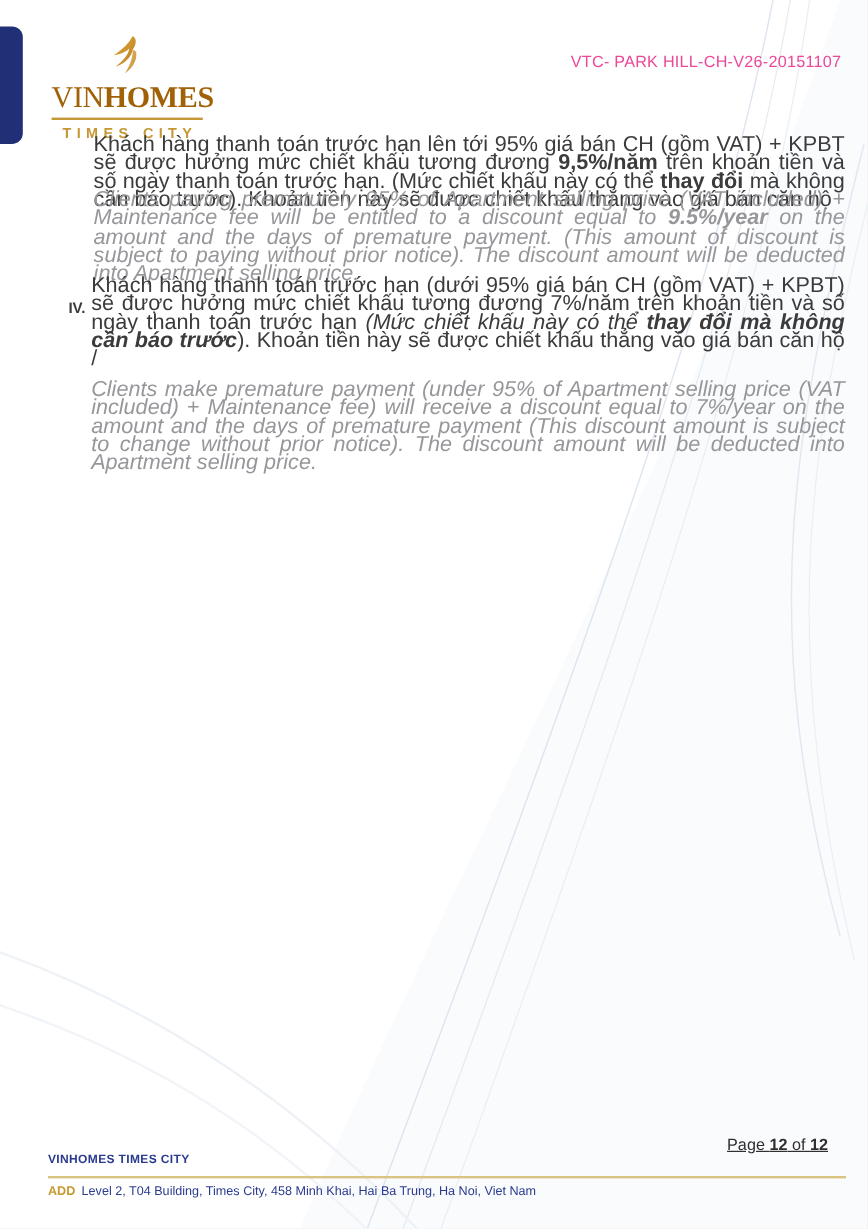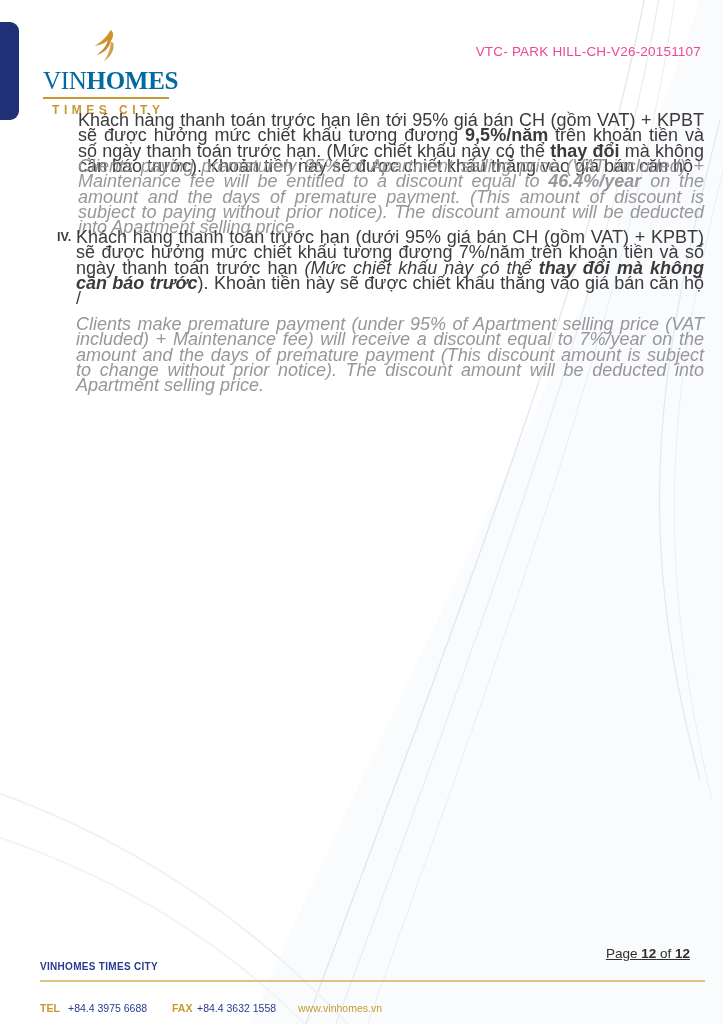--- a/index.html
+++ b/index.html
@@ -15,21 +15,21 @@
   .bg-swirl{position:absolute;left:0;top:0;width:723px;height:1024px;pointer-events:none;}
   
   .side-bar{
     position:absolute;left:-9px;top:22px;width:28px;height:98px;
     background:#203077;border-radius:9px;
   }
   .logo{position:absolute;left:43px;top:28px;width:126px;text-align:center;}
   .logo .bird{height:38px;margin-bottom:-2px;}
   .wordmark{
     font-family:"Liberation Serif", serif;
-    font-size:25px;color:#0369a1;line-height:26px;white-space:nowrap;
+    font-size:25px;color:#a16207;line-height:26px;white-space:nowrap;
     letter-spacing:-0.3px;
   }
   .wordmark .vin{font-weight:400;}
   .wordmark .homes{font-weight:700;}
   .logo-rule{height:2px;background:#c69735;margin-top:3px;}
   .logo-sub{
     margin-top:4px;font-size:12px;font-weight:700;color:#c69735;
     letter-spacing:4.5px;white-space:nowrap;text-indent:4.5px;
   }
   .doc-code{
@@ -38,21 +38,21 @@
   }
   
   .para{
     position:absolute;left:78px;width:626px;
     font-size:18px;line-height:15.3px;text-align:justify;
   }
   .vn{color:#3b3b3c;}
   .en{color:#97979b;font-style:italic;}
   .item-number{
     position:absolute;left:57px;width:32px;
-    font-size:12.6px;line-height:15.3px;font-weight:700;color:#3b3b3c;
+    font-size:12.6px;line-height:15.3px;font-weight:700;color:#3b3b3c;margin-top:20px;
   }
   b.seg{font-weight:700;}
   .bi{font-weight:700;font-style:italic;}
   .it{font-style:italic;}
   
   .page-indicator{
     position:absolute;top:946px;right:33px;
     font-size:13.5px;color:#2f2f2f;text-decoration:underline;
   }
   .page-indicator b{font-weight:700;}
@@ -114,38 +114,38 @@
     <div class="logo-sub">TIMES CITY</div>
   </div>
 
   <div class="doc-code">VTC- PARK HILL-CH-V26-20151107</div>
 
   <div class="para vn" style="top:113px;">
     <span>Khách hàng thanh toán trước hạn lên tới 95% giá bán CH (gồm VAT) + KPBT sẽ được hưởng mức chiết khấu tương đương </span><b class="seg">9,5%/năm</b><span> trên khoản tiền và số ngày thanh toán trước hạn. (Mức chiết khấu này có thể </span><b class="seg">thay đổi</b><span> mà không cần báo trước). Khoản tiền này sẽ được chiết khấu thẳng vào giá bán căn hộ</span>
   </div>
 
   <div class="para en" style="top:159px;">
-    <span>Clients paying prematurely 95% of Apartment selling price (VAT included) + Maintenance fee will be entitled to a discount equal to </span><b class="seg">46.4%/year</b><span> on the amount and the days of premature payment. (This amount of discount is subject to paying without prior notice). The discount amount will be deducted into Apartment selling price.</span>
+    <span>Clients paying prematurely 95% of Apartment selling price (VAT included) + Maintenance fee will be entitled to a discount equal to </span><b class="seg">9.5%/year</b><span> on the amount and the days of premature payment. (This amount of discount is subject to paying without prior notice). The discount amount will be deducted into Apartment selling price.</span>
   </div>
 
   <div class="item-number" style="top:230px;">IV.</div>
 
   <div class="para vn" style="top:230px;left:76px;width:628px;">
     <span>Khách hàng thanh toán trước hạn (dưới 95% giá bán CH (gồm VAT) + KPBT) sẽ được hưởng mức chiết khấu tương đương 7%/năm trên khoản tiền và số ngày thanh toán trước hạn </span><span class="it">(Mức chiết khấu này có thể </span><span class="bi">thay đổi mà không cần báo trước</span><span>). Khoản tiền này sẽ được chiết khấu thẳng vào giá bán căn hộ  /</span>
   </div>
 
   <div class="para en" style="top:276px;left:76px;width:628px;margin-top:41px;">
     <span>Clients make premature payment (under 95% of Apartment selling price (VAT included) + Maintenance fee) will receive a discount equal to 7%/year on the amount and the days of premature payment (This discount amount is subject to change without prior notice). The discount amount will be deducted into Apartment selling price.</span>
   </div>
 
   <div class="page-indicator">
     <span>Page </span><b>12</b><span> of </span><b>12</b>
   </div>
 
   <div class="footer-company">VINHOMES TIMES CITY</div>
   <div class="footer-rule"></div>
 
+  <div class="footer-row add">
+    <span class="flabel w-add">ADD</span><span>Level 2, T04 Building, Times City, 458 Minh Khai, Hai Ba Trung, Ha Noi, Viet Nam</span>
+  </div>
 
-  <div class="footer-row tel">
-    <span class="flabel w-tel">TEL</span><span class="fval-tel">+84.4 3975 6688</span><span class="flabel w-fax">FAX</span><span class="fval-fax">+84.4 3632 1558</span><span class="fweb">www.vinhomes.vn</span>
-  </div>
 
 </div>
 
 </body></html>

